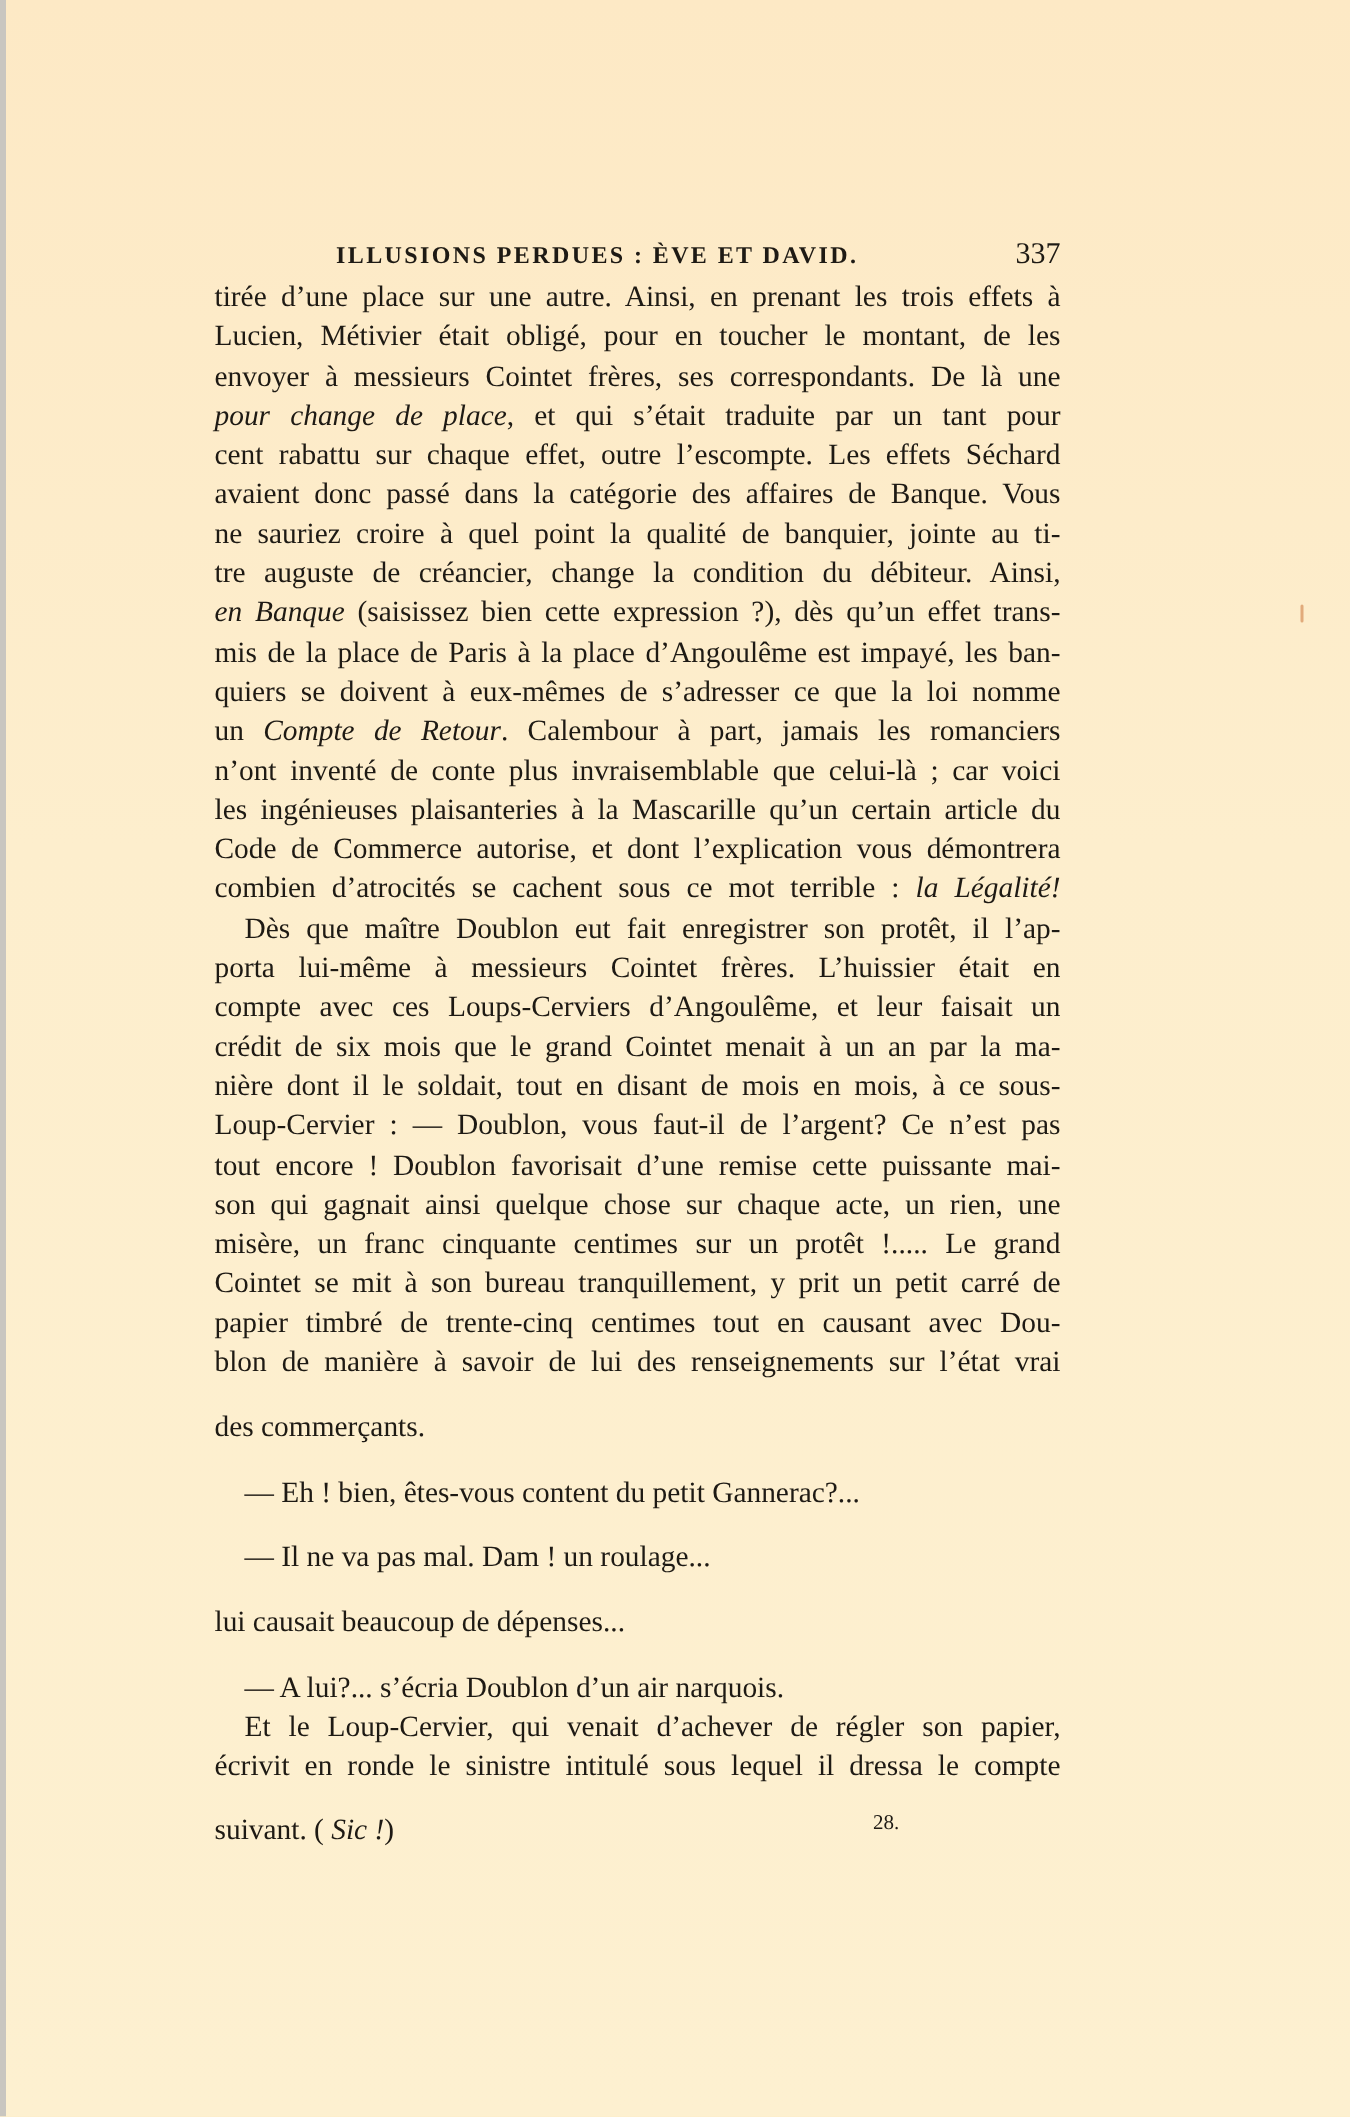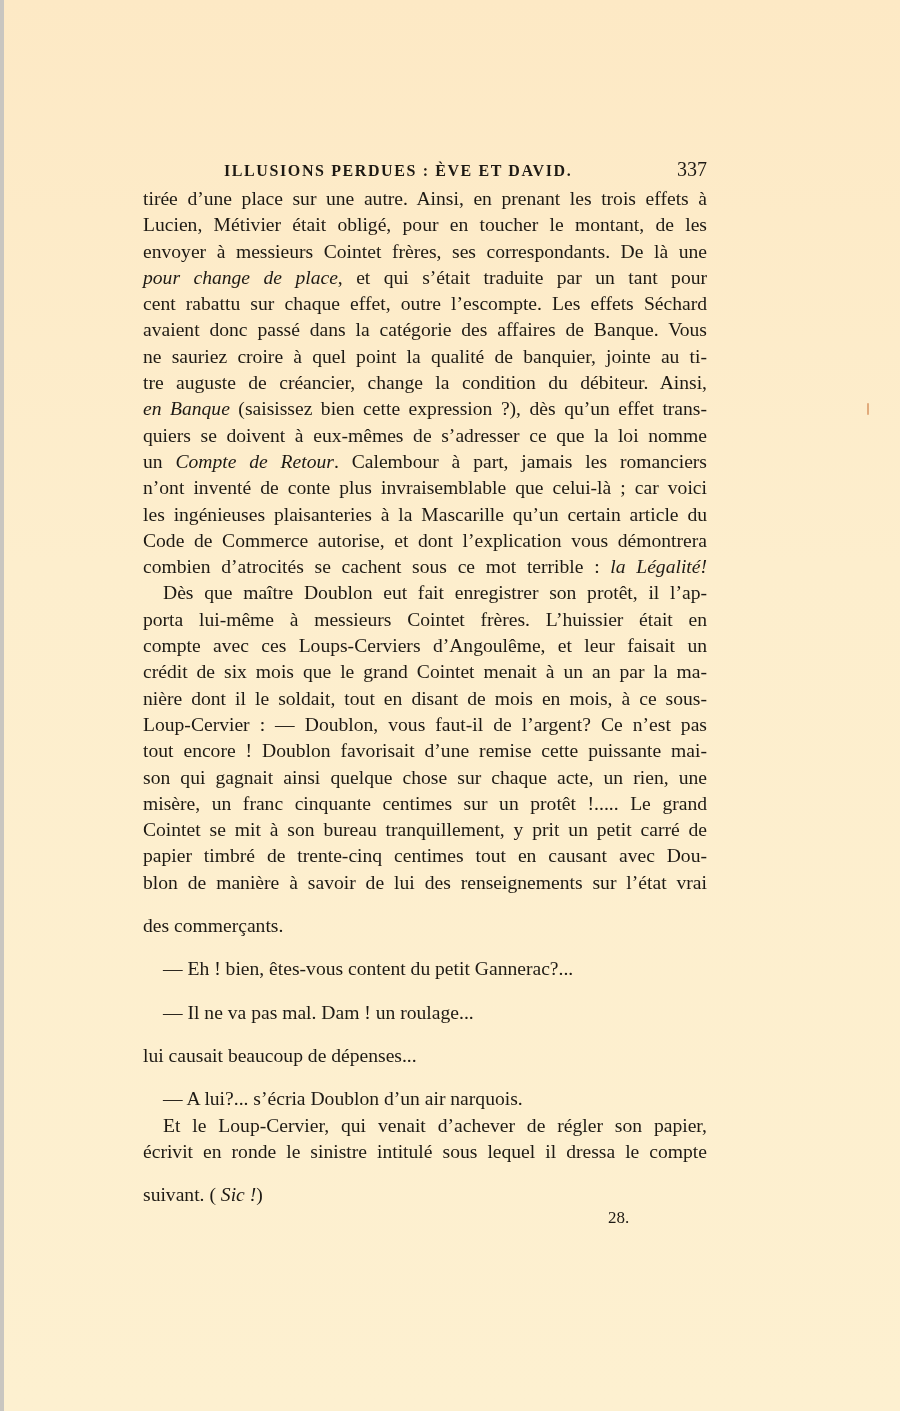--- a/index.html
+++ b/index.html
@@ -38,22 +38,22 @@
       font-size: 19.6px; line-height: 26.3px;
     }
     .line {
       display: block; white-space: nowrap; text-align: justify; text-align-last: justify;
       height: 26.3px;
     }
     .line.last { text-align-last: left; margin-top: 17px; }
     .line.indent { padding-left: 20px; }
     .it { font-style: italic; }
     .footer-sig {
-      position: absolute; left: 608px; top: 1208px;
-      font-family: "Liberation Serif", serif; color: #1e1a14; font-size: 17px;
+      position: absolute; left: 582px; top: 1208px;
+      font-family: "Liberation Serif", serif; color: #1e1a14; font-size: 14px;
     }
   </style>
 </head>
 <body>
 
 <div class="left-strip"></div>
 <div class="page"></div>
 <div class="speck"></div>
 
 <div class="header">
@@ -64,20 +64,21 @@
 <div class="body-text" id="body-text">
     <span class="line"><span>tirée d’une place sur une autre. Ainsi, en prenant les trois effets à</span></span>
     <span class="line"><span>Lucien, Métivier était obligé, pour en toucher le montant, de les</span></span>
     <span class="line"><span>envoyer à messieurs Cointet frères, ses correspondants. De là une</span></span>
     <span class="line"><span class="it">pour change de place</span><span>, et qui s’était traduite par un tant pour</span></span>
     <span class="line"><span>cent rabattu sur chaque effet, outre l’escompte. Les effets Séchard</span></span>
     <span class="line"><span>avaient donc passé dans la catégorie des affaires de Banque. Vous</span></span>
     <span class="line"><span>ne sauriez croire à quel point la qualité de banquier, jointe au ti-</span></span>
     <span class="line"><span>tre auguste de créancier, change la condition du débiteur. Ainsi,</span></span>
     <span class="line"><span class="it">en Banque</span><span> (saisissez bien cette expression ?), dès qu’un effet trans-</span></span>
+    <span class="line"><span>mis de la place de Paris à la place d’Angoulême est impayé, les ban-</span></span>
     <span class="line"><span>quiers se doivent à eux-mêmes de s’adresser ce que la loi nomme</span></span>
     <span class="line"><span>un </span><span class="it">Compte de Retour</span><span>. Calembour à part, jamais les romanciers</span></span>
     <span class="line"><span>n’ont inventé de conte plus invraisemblable que celui-là ; car voici</span></span>
     <span class="line"><span>les ingénieuses plaisanteries à la Mascarille qu’un certain article du</span></span>
     <span class="line"><span>Code de Commerce autorise, et dont l’explication vous démontrera</span></span>
     <span class="line"><span>combien d’atrocités se cachent sous ce mot terrible : </span><span class="it">la Légalité!</span></span>
     <span class="line indent"><span>Dès que maître Doublon eut fait enregistrer son protêt, il l’ap-</span></span>
     <span class="line"><span>porta lui-même à messieurs Cointet frères. L’huissier était en</span></span>
     <span class="line"><span>compte avec ces Loups-Cerviers d’Angoulême, et leur faisait un</span></span>
     <span class="line"><span>crédit de six mois que le grand Cointet menait à un an par la ma-</span></span>

